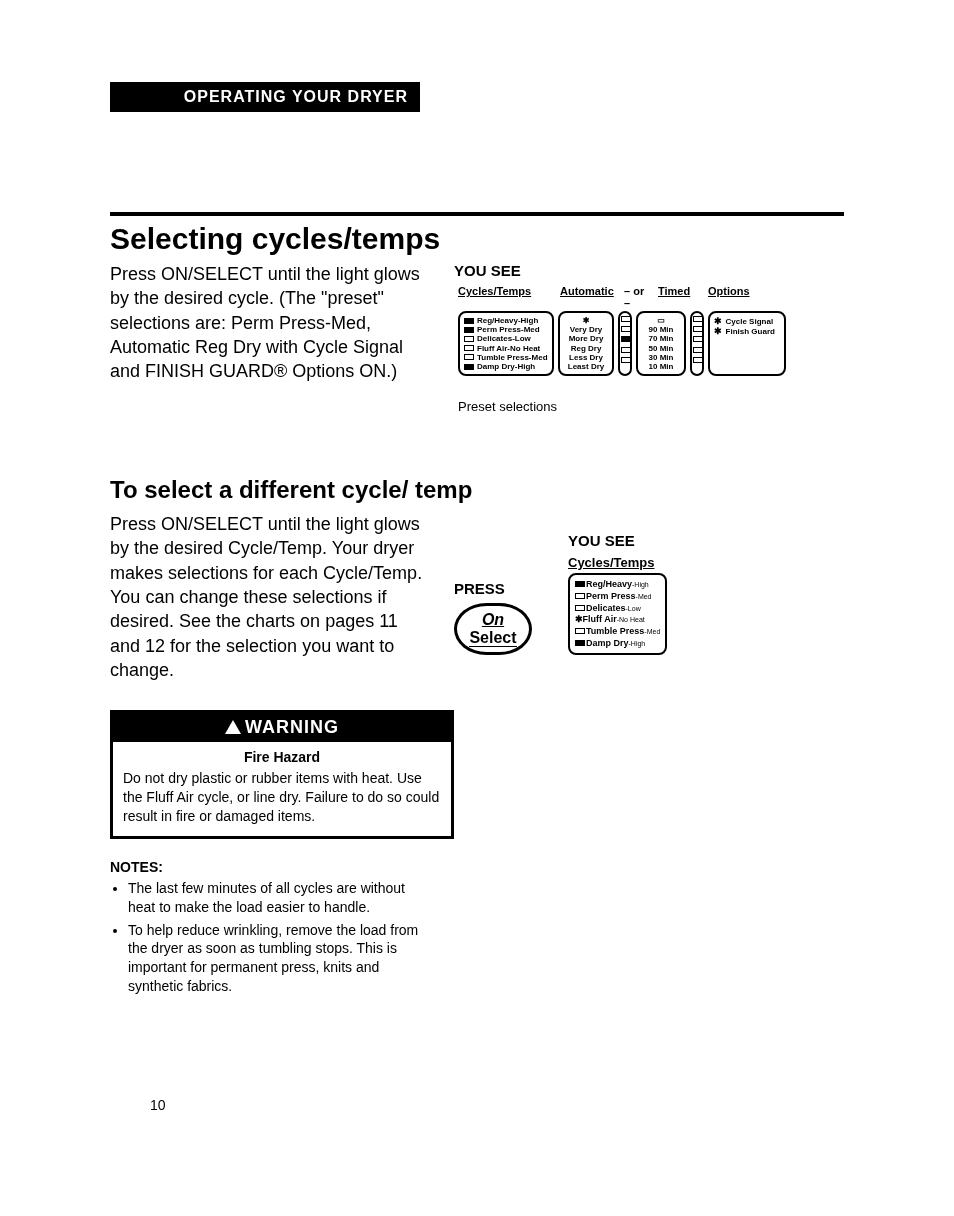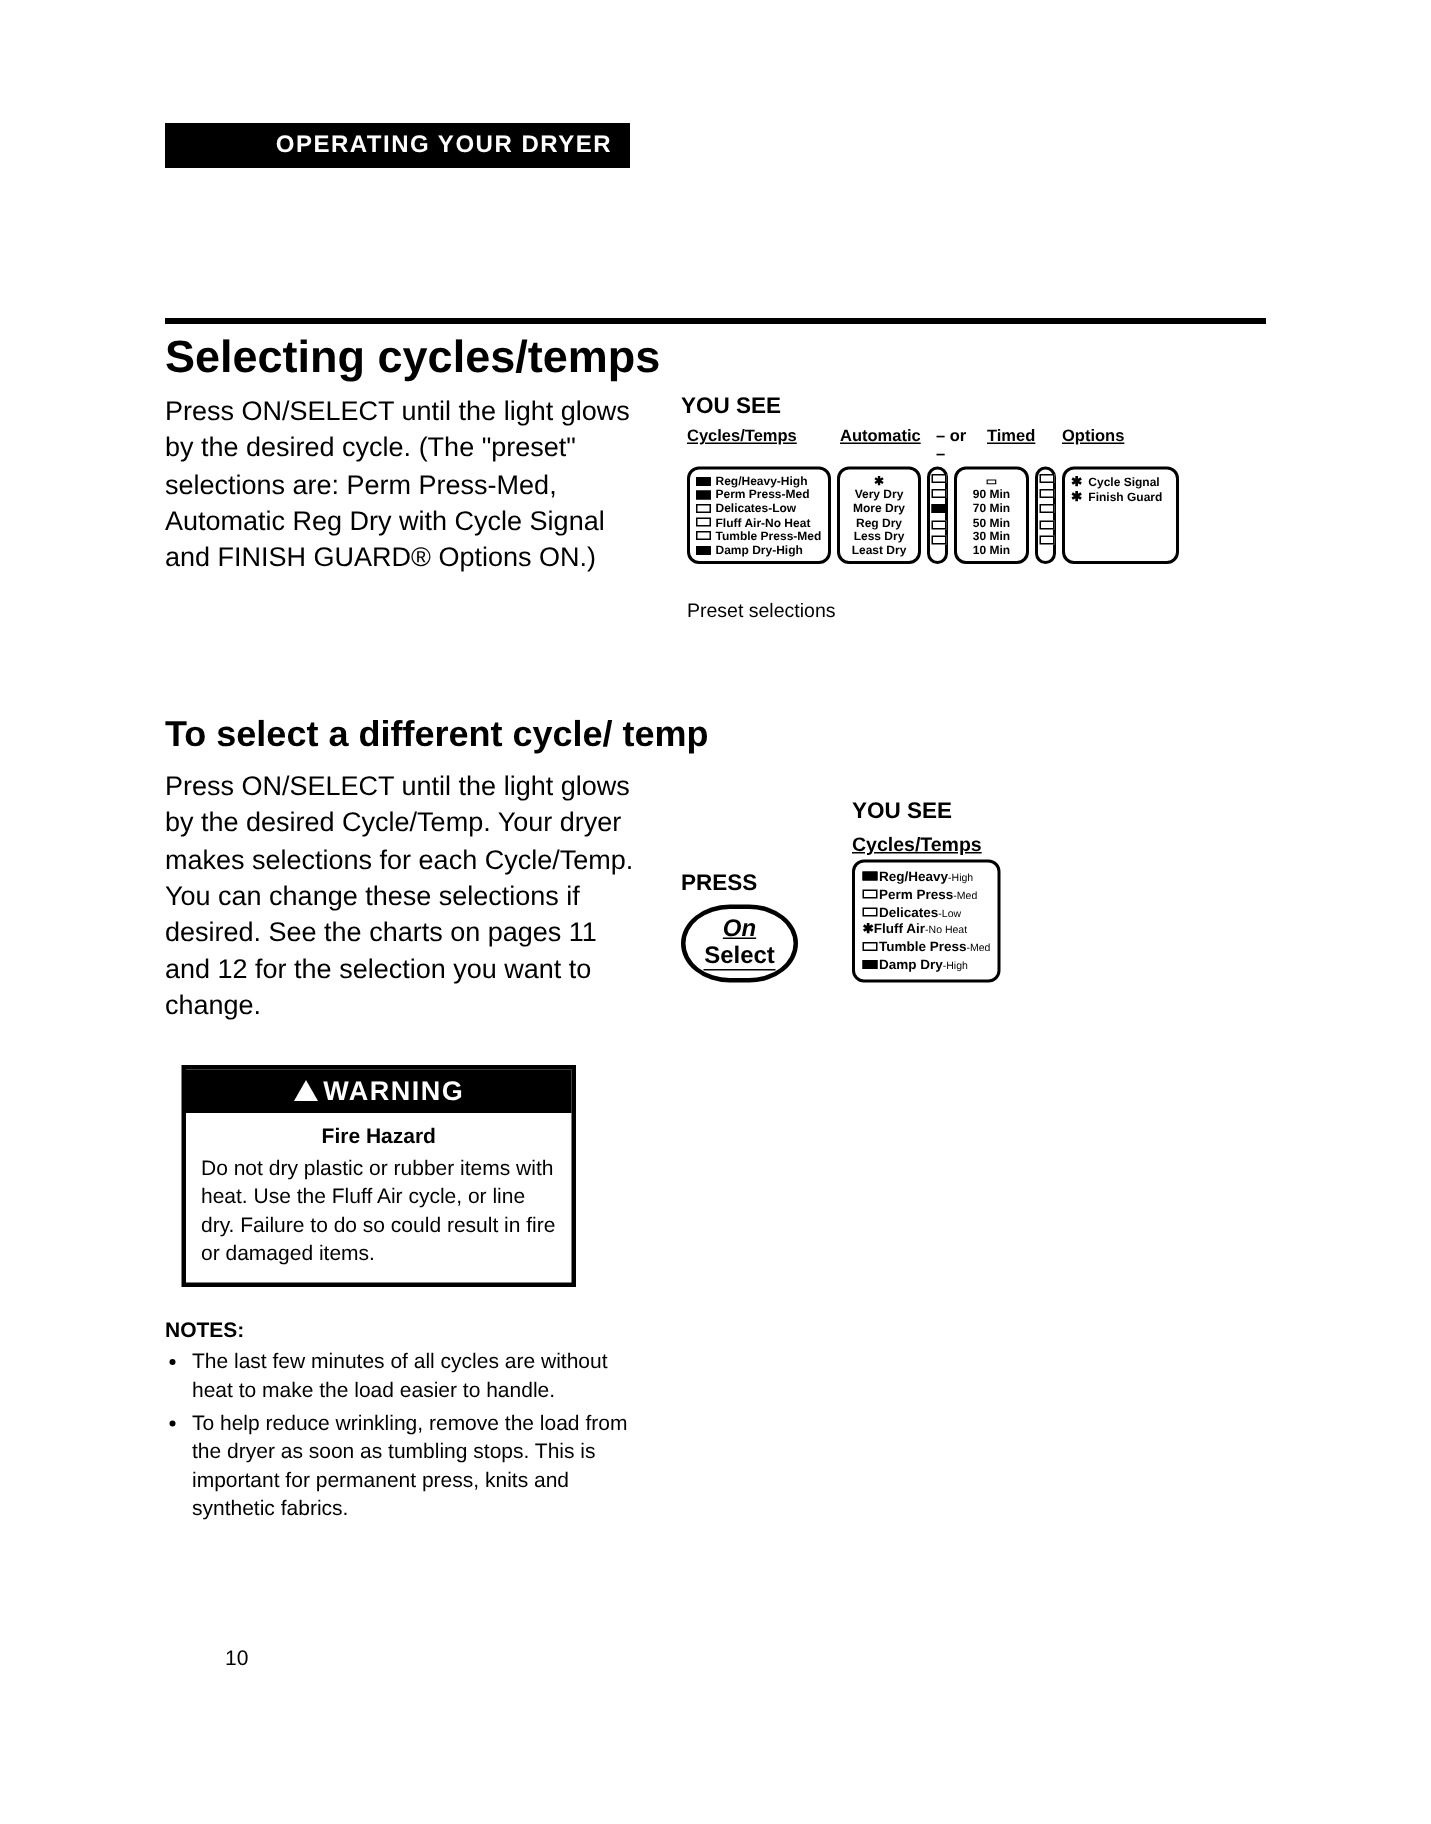--- a/index.html
+++ b/index.html
@@ -51,22 +51,21 @@
       margin-bottom: 6px;
     }
     .sub-title {
       font-weight: 900;
       font-size: 24px;
       margin: 62px 0 8px 0;
     }
     .warning-box {
       border: 3px solid #000;
       margin-top: 28px;
-      width: 263px;
-      margin-left: 11px;
+      width: 344px;
     }
     .warning-header {
       background: #000;
       color: #fff;
       text-align: center;
       font-weight: bold;
       font-size: 18px;
       padding: 4px 0;
       letter-spacing: 1px;
     }

